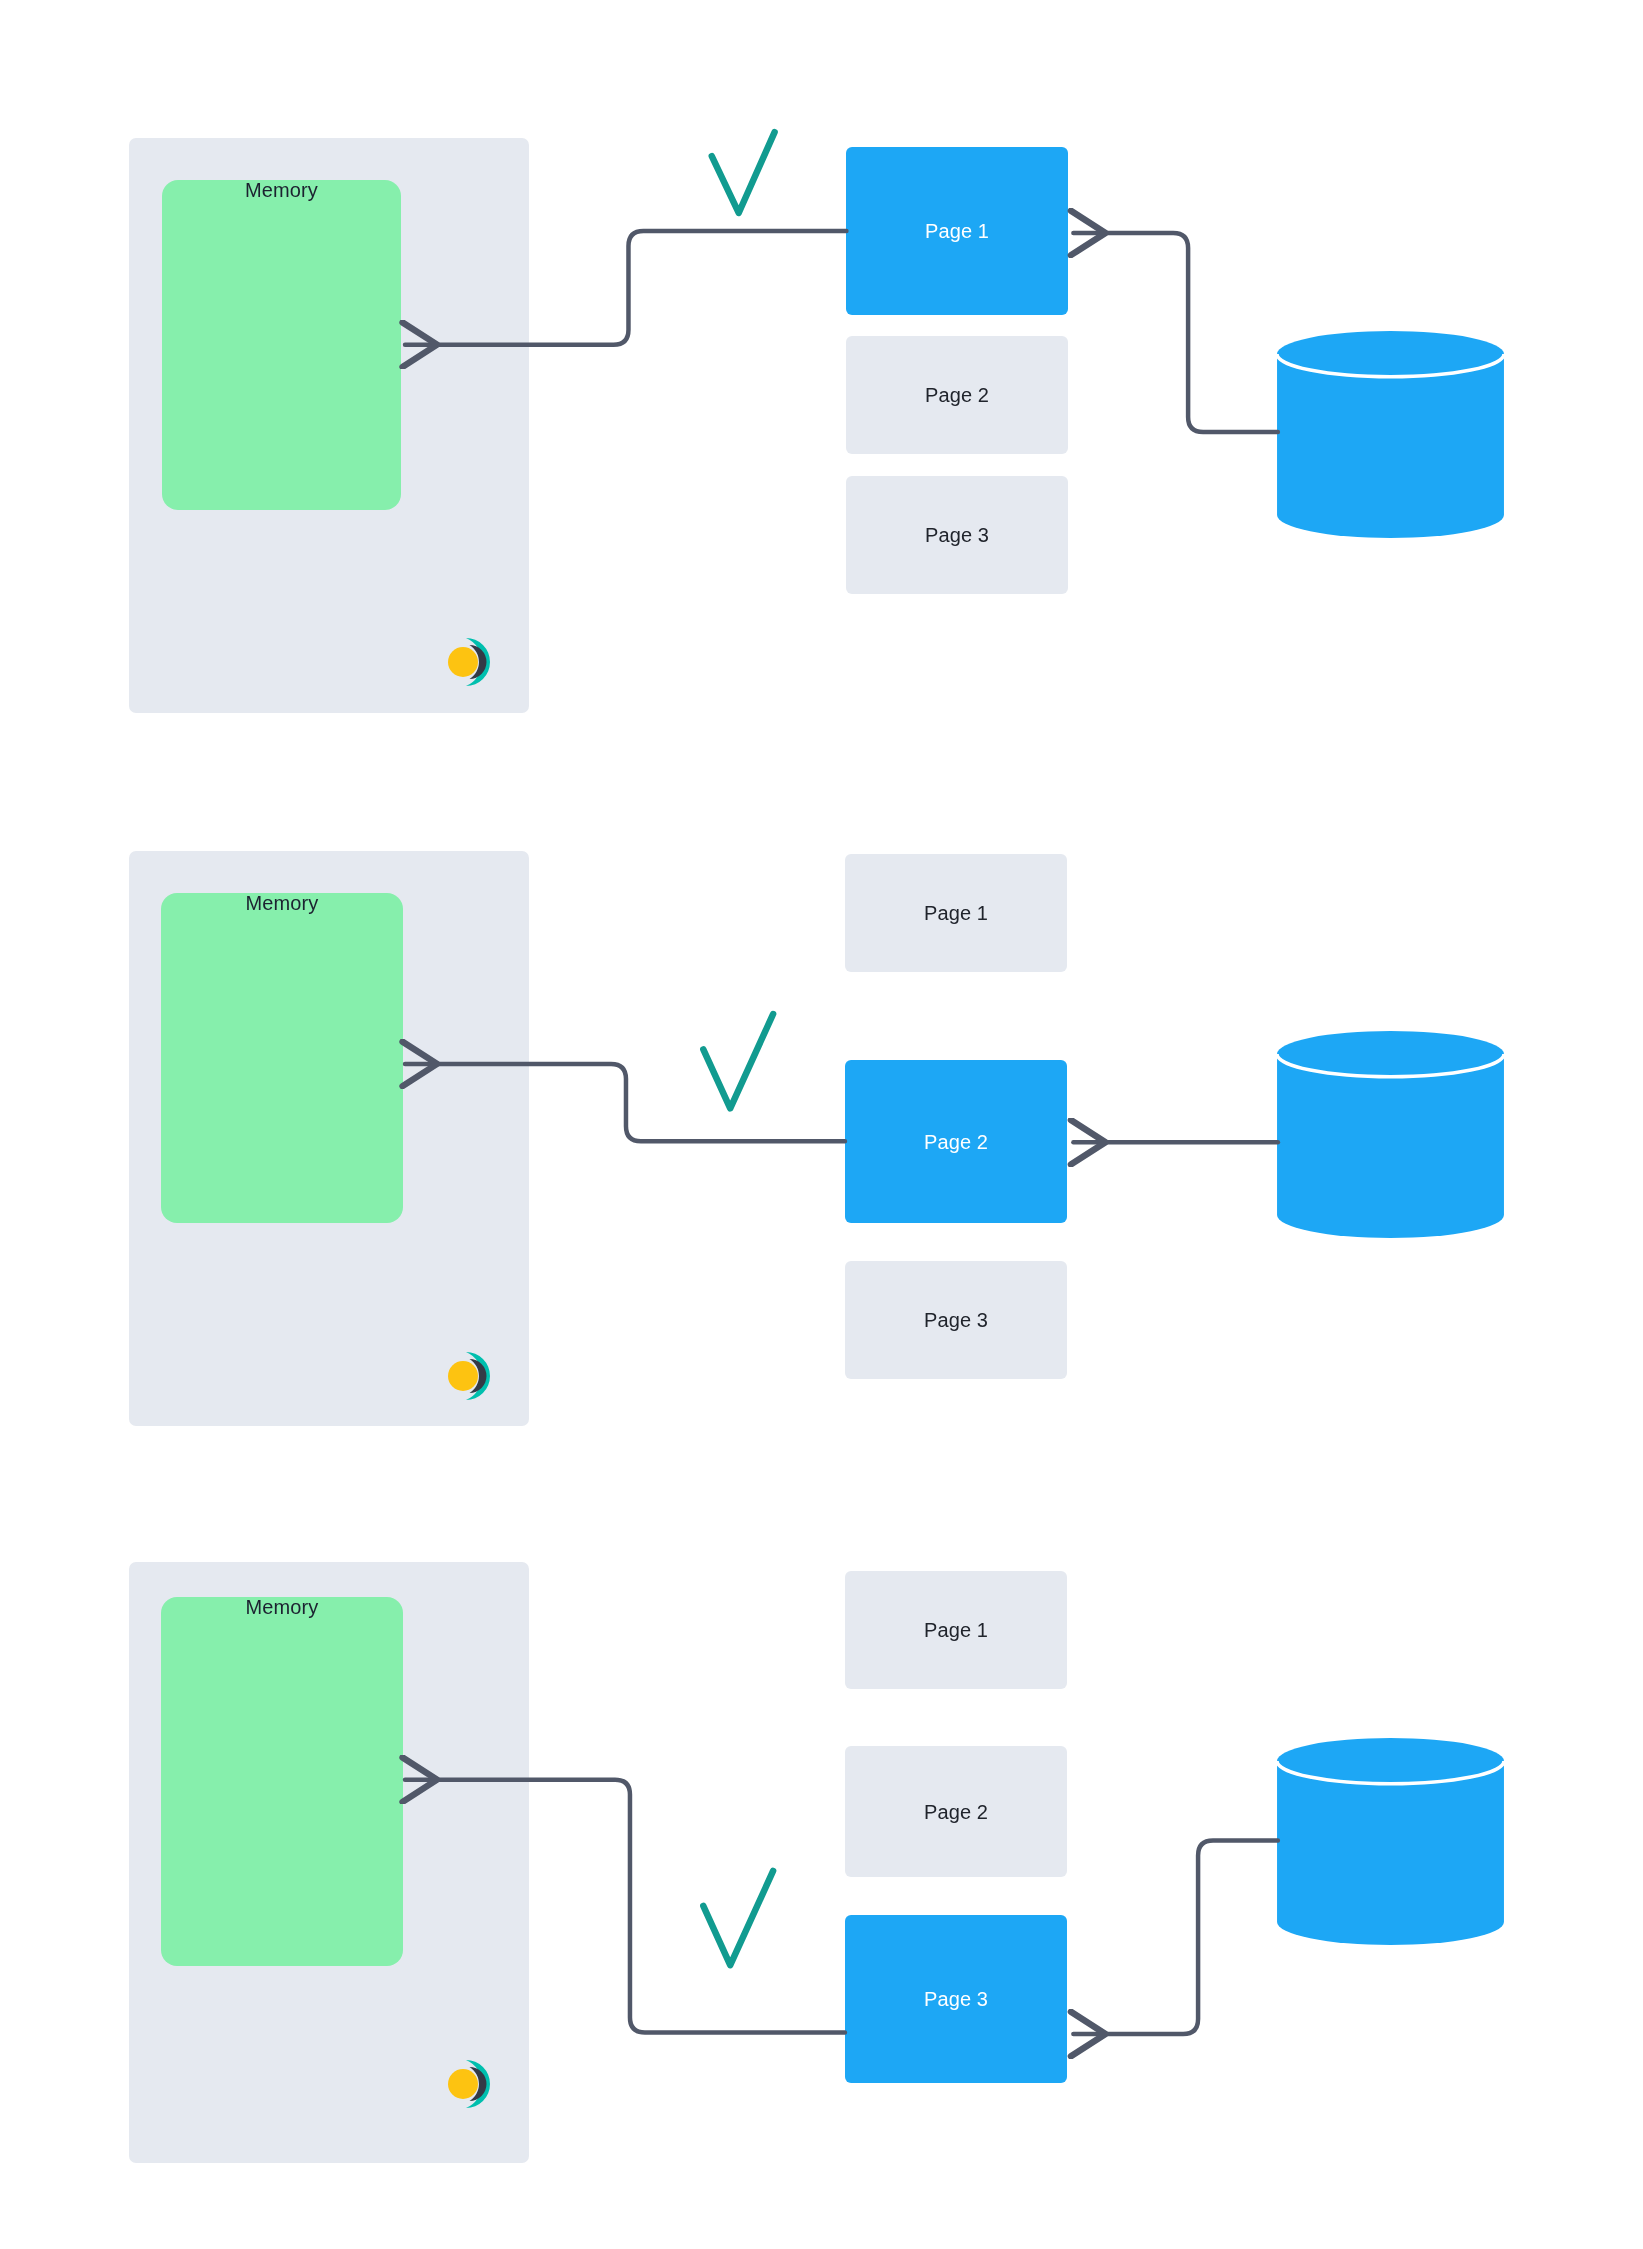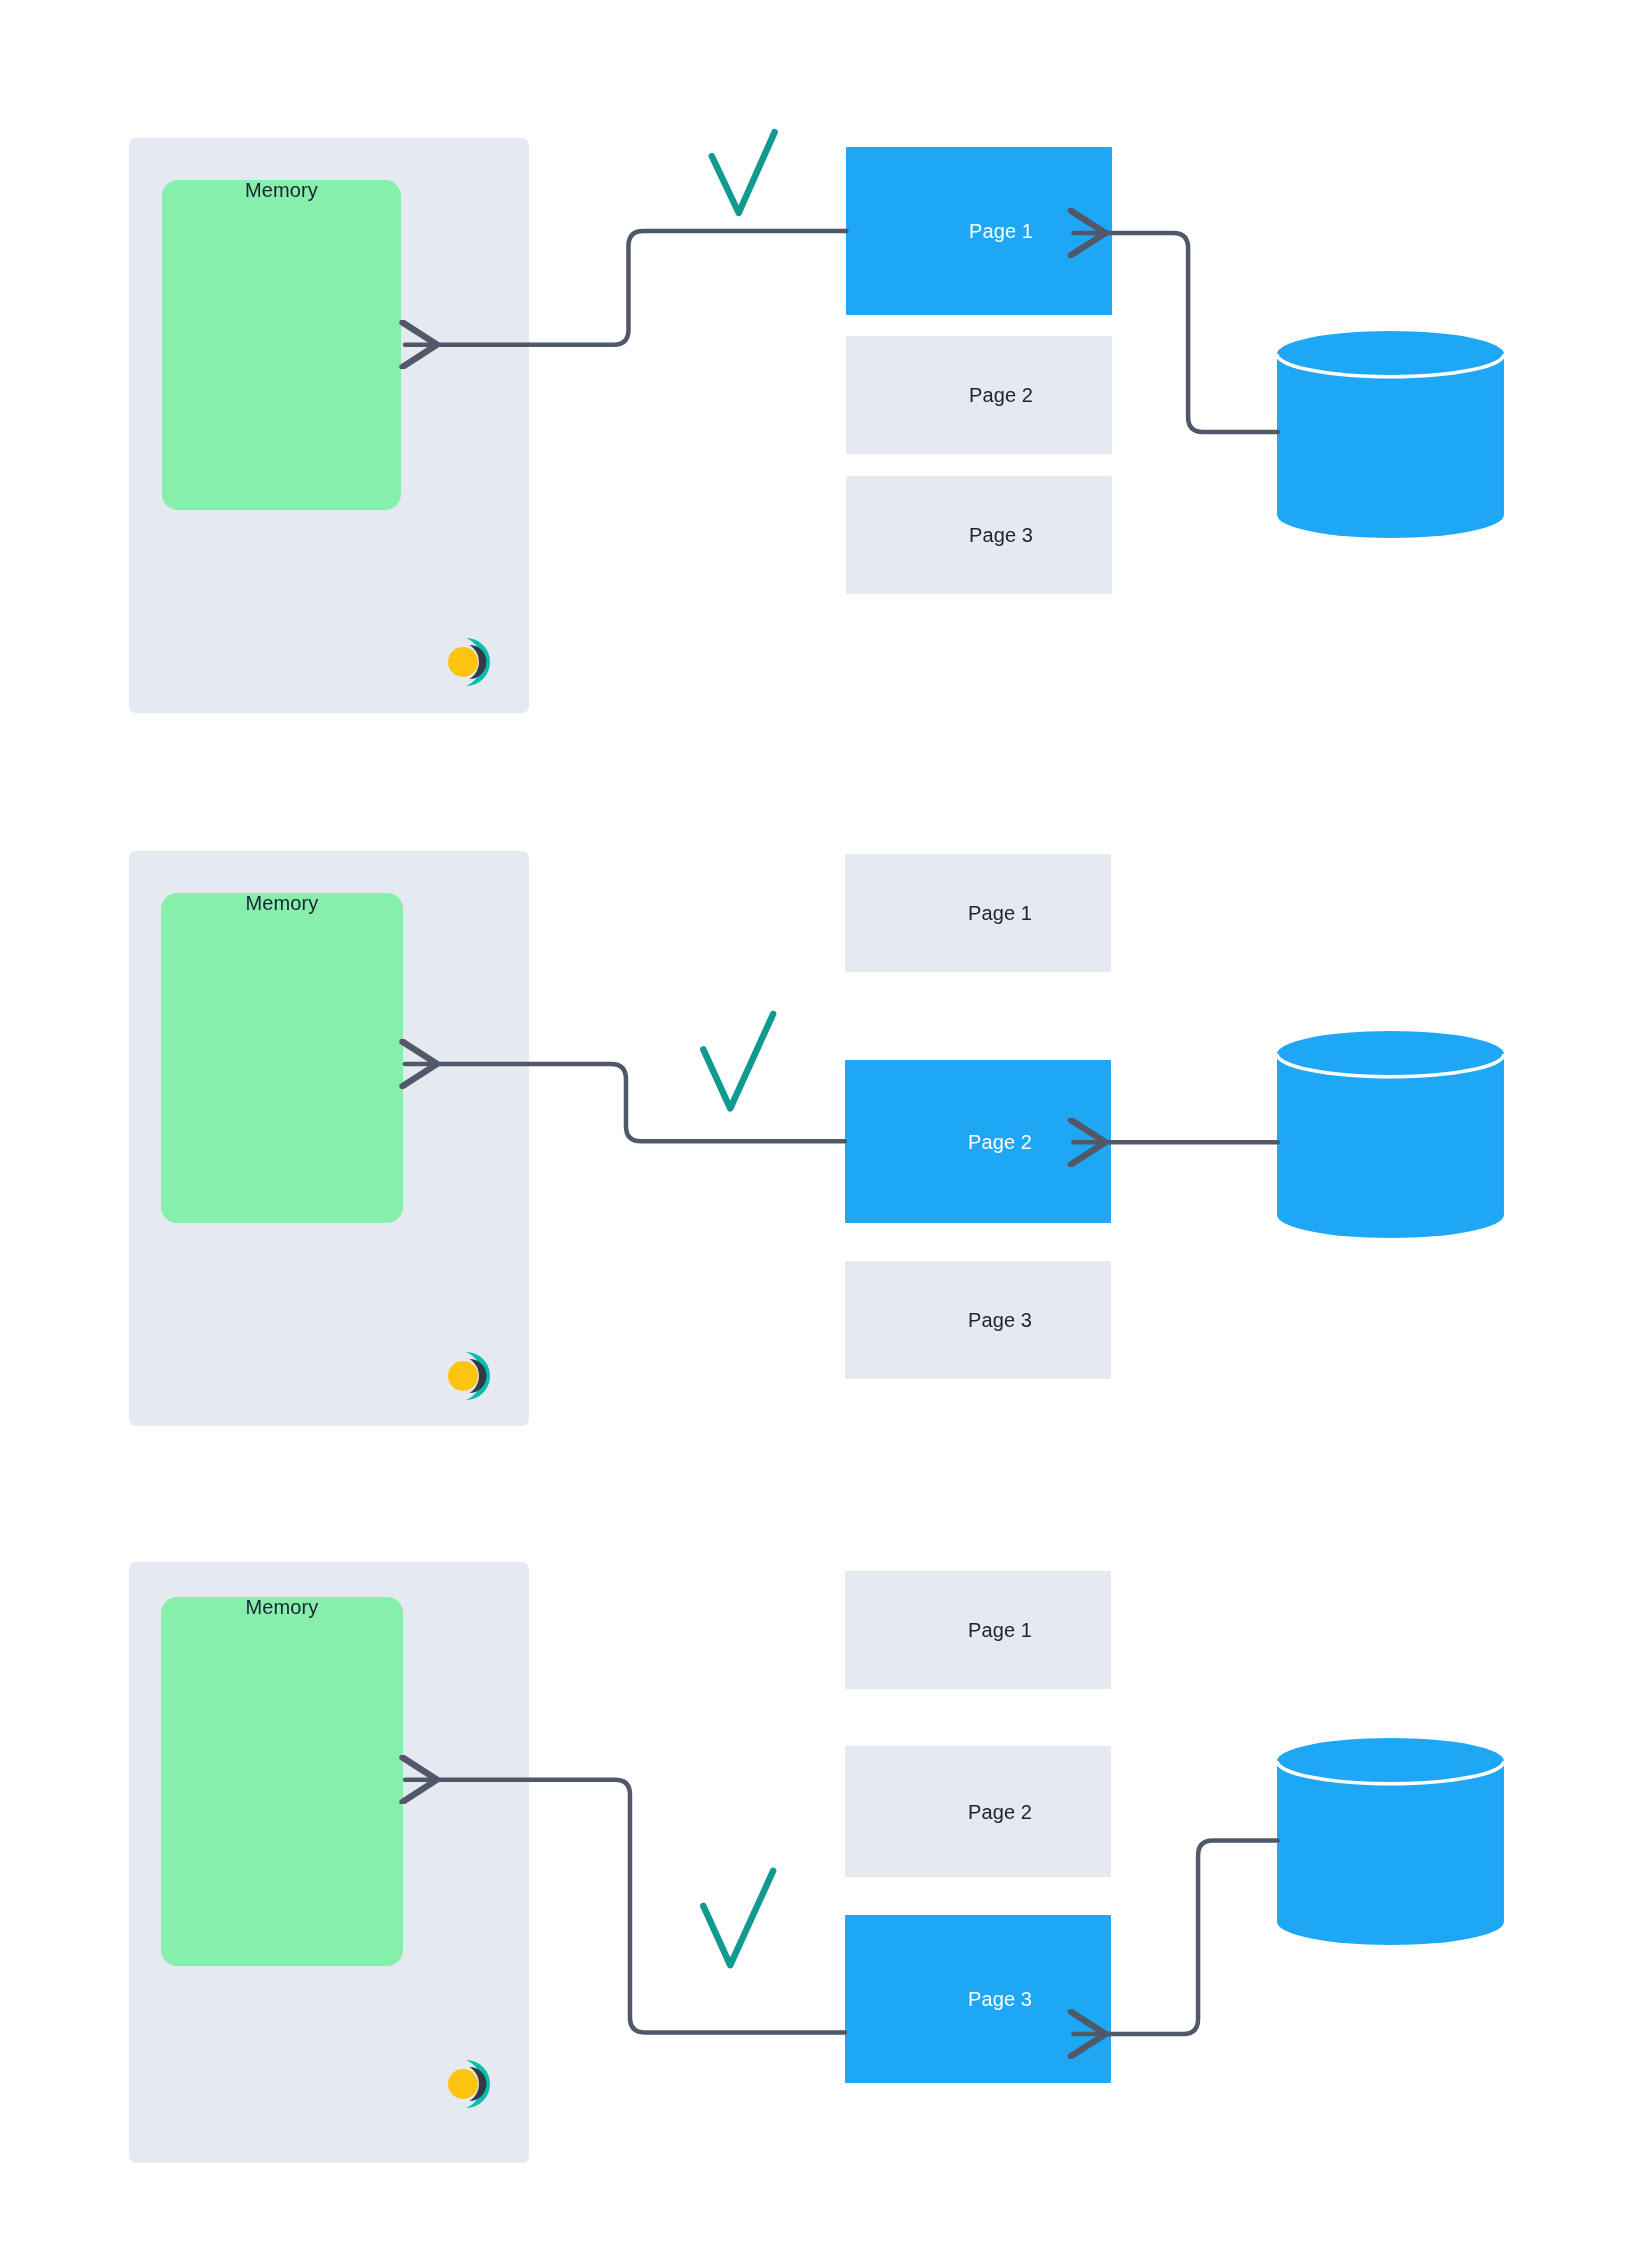--- a/index.html
+++ b/index.html
@@ -14,22 +14,22 @@
     position:absolute;background:#E5E9F0;border-radius:7px;
   }
   .mem{
     position:absolute;background:#86efac;border-radius:16px;
     display:flex;justify-content:center;
   }
   .mem-label{
     font-size:20px;color:#1C2230;letter-spacing:0.1px;line-height:1;
   }
   .pagebox{
-    position:absolute;border-radius:1px;
-    display:flex;align-items:center;justify-content:center;padding-left:44px;
+    position:absolute;border-radius:6px;
+    display:flex;align-items:center;justify-content:center;
   }
   .pagebox.idle{background:#E5E9F0;}
   .pagebox.active{background:#1DA7F5;}
   .page-label{font-size:20px;line-height:1;letter-spacing:0.1px;}
   .pagebox.idle .page-label{color:#20242C;}
   .pagebox.active .page-label{color:#ffffff;}
 
   .ds{position:absolute;}
   .ds-label{
     position:absolute;width:100%;text-align:center;

